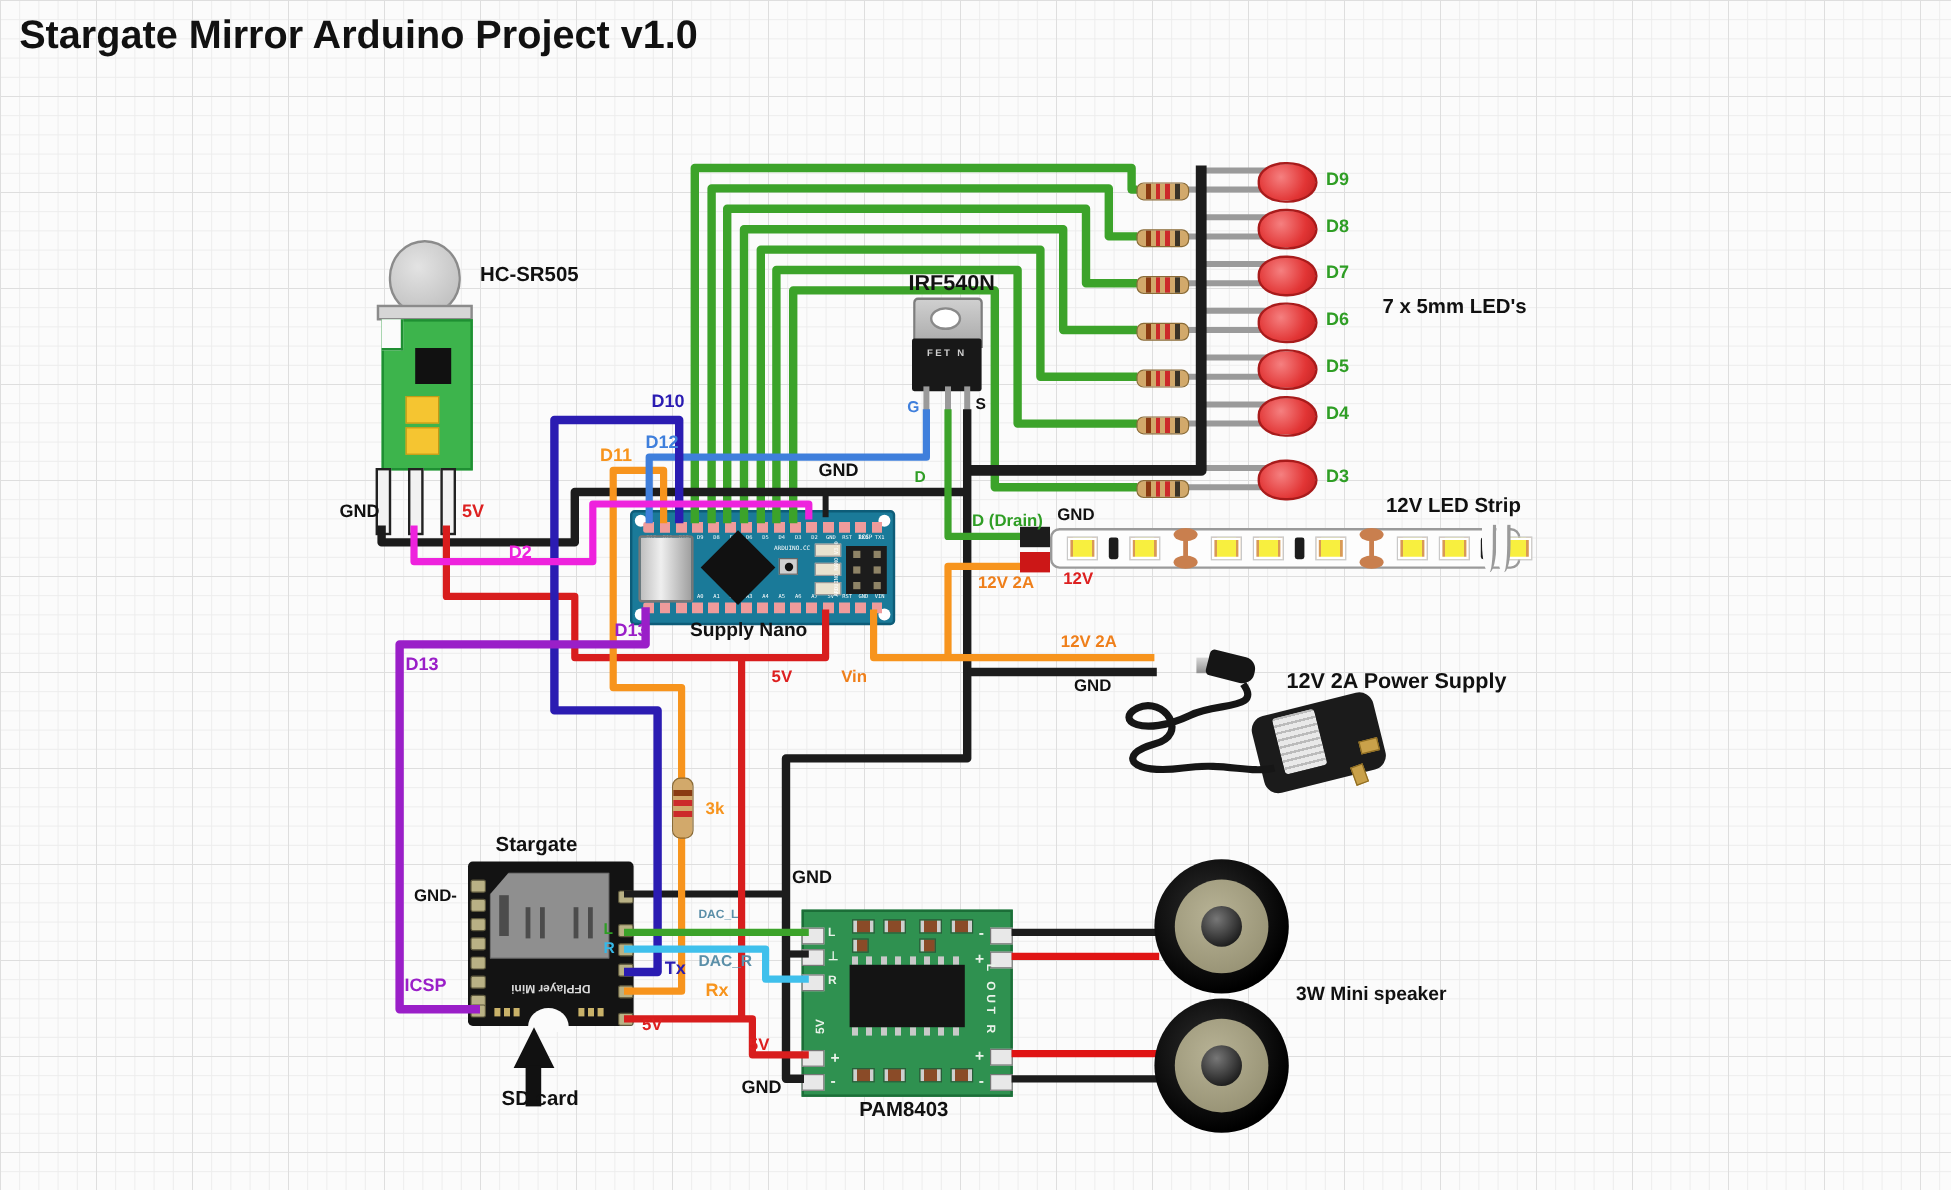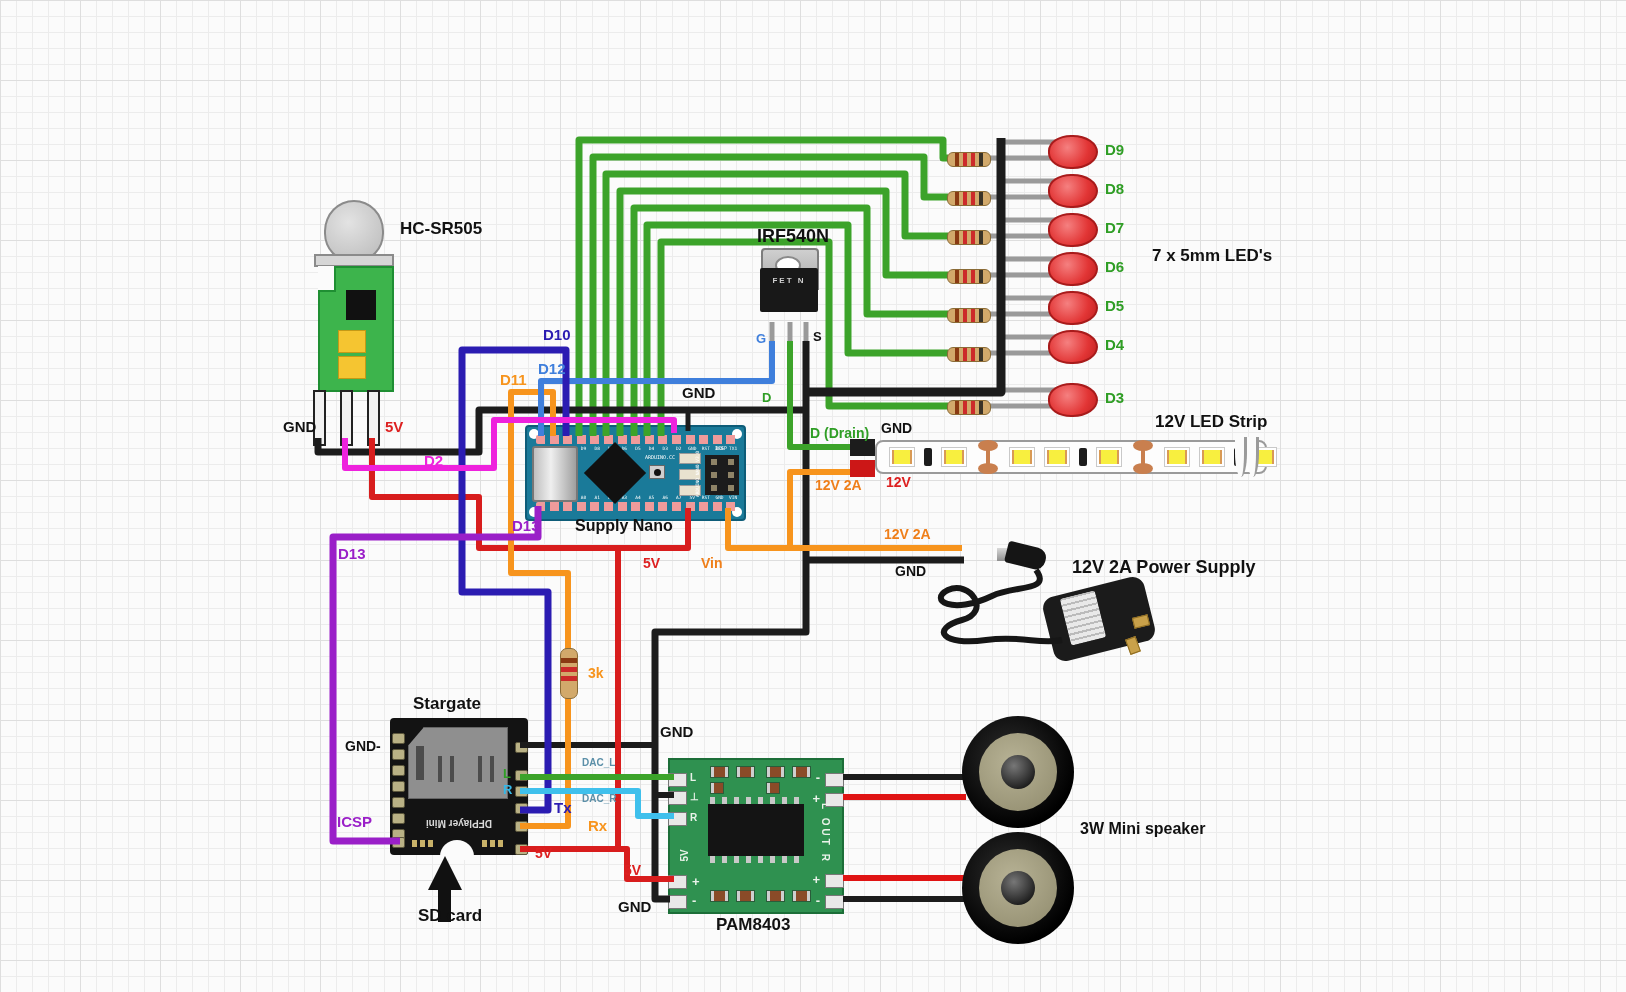--- a/index.html
+++ b/index.html
@@ -82,20 +82,21 @@
   .adapter{position:absolute;width:104px;height:66px;background:#1b1b1b;border-radius:12px;transform:rotate(-14deg);}
   .adplate{position:absolute;width:36px;height:48px;background:#e9e9e9;border-radius:3px;
     background-image:repeating-linear-gradient(#bbb 0 2px,rgba(0,0,0,0) 2px 6px);}
   .prong{position:absolute;width:14px;height:9px;background:#c9a14a;border:1px solid #8f6d22;}
 </style>
 </head>
 <body>
 
 <div id="canvas">
 
+  <div class="lbl" style="left:16px;top:10px;font-size:33px;">Stargate Mirror Arduino Project v1.0</div>
 
   <div class="comp" style="left:300px;top:198px;width:96px;height:250px;">
     <div class="dome abs" style="left:24px;top:2px;"></div>
     <div class="collar abs" style="left:14px;top:56px;"></div>
     <div class="pirboard abs" style="left:18px;top:68px;">
       <div class="abs" style="left:-2px;top:-2px;width:16px;height:24px;background:#fbfbfb;border:2px solid #1f8f33;border-top:none;border-left:none;"></div>
       <div class="pirchip abs" style="left:26px;top:22px;"></div>
       <div class="piryellow abs" style="left:18px;top:62px;"></div>
       <div class="piryellow abs" style="left:18px;top:88px;"></div>
     </div>
@@ -166,21 +167,21 @@
         <i></i>
         <i></i>
       </div>
     <div class="abs" style="left:188px;top:18px;font:5px 'DejaVu Sans Mono',monospace;color:#fff;">ICSP</div>
   </div>
   <div class="lbl" style="left:575px;top:517px;font-size:16px;">Supply Nano</div>
 
   <div class="comp" style="left:760px;top:248px;width:60px;height:100px;">
     <div class="fettab abs" style="left:1px;top:0;"></div>
     <div class="fethole abs" style="left:15px;top:8px;"></div>
-    <div class="fetbody abs" style="left:0;top:20px;">FET N</div>
+    <div class="fetbody abs" style="left:0;top:34px;">FET N</div>
   </div>
   <div class="lbl" style="left:757px;top:226px;font-size:18px;">IRF540N</div>
   <div class="lbl" style="left:756px;top:331px;font-size:13px;color:#3f7fdc;">G</div>
   <div class="lbl" style="left:813px;top:329px;font-size:13px;">S</div>
   <div class="lbl" style="left:762px;top:390px;font-size:13px;color:#2f9e25;">D</div>
 
   <div class="res" style="left:947px;top:152px;"></div>
   <div class="res" style="left:947px;top:191px;"></div>
   <div class="res" style="left:947px;top:230px;"></div>
   <div class="res" style="left:947px;top:269px;"></div>
@@ -279,21 +280,21 @@
     <div class="dfnotch"></div>
   </div>
   <div class="lbl" style="left:413px;top:694px;font-size:17px;">Stargate</div>
   <div class="lbl" style="left:345px;top:738px;font-size:14px;">GND-</div>
   <div class="lbl" style="left:337px;top:813px;color:#9a1fc8;">ICSP</div>
   <div class="lbl" style="left:503px;top:766px;font-size:13px;color:#2f9e25;z-index:6;">L</div>
   <div class="lbl" style="left:503px;top:782px;font-size:13px;color:#35b8e8;z-index:6;">R</div>
   <div class="lbl" style="left:554px;top:799px;color:#2b1cb2;">Tx</div>
   <div class="lbl" style="left:588px;top:817px;color:#f7941d;">Rx</div>
   <div class="lbl" style="left:582px;top:757px;font-size:10px;color:#5b8fa8;">DAC_L</div>
-  <div class="lbl" style="left:582px;top:793px;font-size:10px;color:#5b8fa8;">DAC_R</div>
+  <div class="lbl" style="left:582px;top:793px;font-size:13px;color:#5b8fa8;">DAC_R</div>
   <div class="lbl" style="left:535px;top:845px;font-size:14px;color:#dd2020;">5V</div>
   <div class="lbl" style="left:418px;top:906px;font-size:17px;">SD card</div>
 
   <div class="comp pam" style="left:668px;top:758px;">
     <div class="pampin" style="left:-2px;top:13px;"></div>
     <div class="pampin" style="left:-2px;top:31px;"></div>
     <div class="pampin" style="left:-2px;top:52px;"></div>
     <div class="pampin" style="left:-2px;top:115px;"></div>
     <div class="pampin" style="left:-2px;top:135px;"></div>
     <div class="pampin" style="right:-2px;top:13px;"></div>

